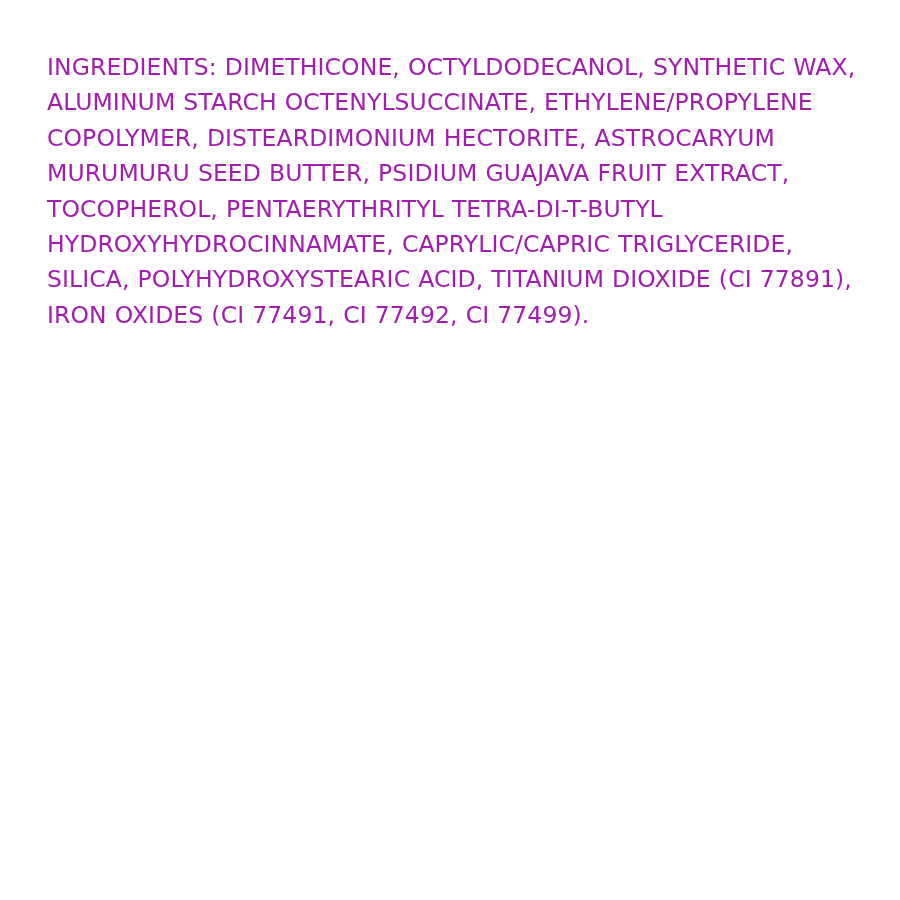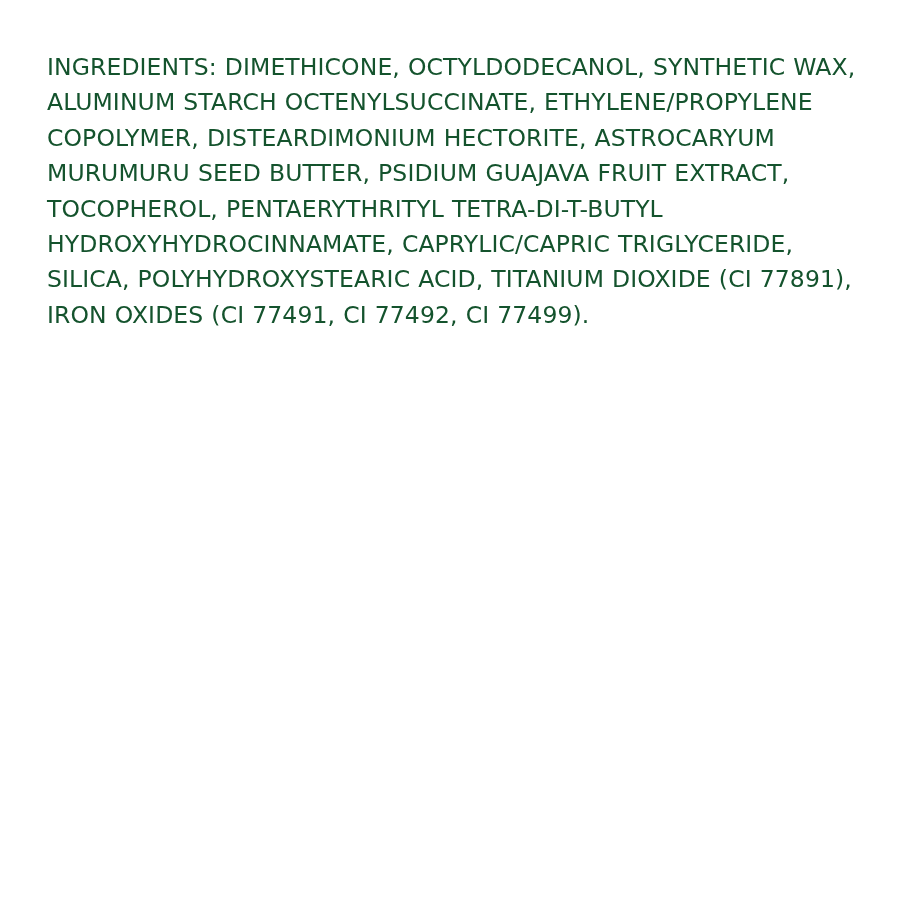--- a/index.html
+++ b/index.html
@@ -21,21 +21,21 @@
     box-sizing: border-box;
   }
   .ingredients-block {
     position: absolute;
     left: 47px;
     top: 50px;
     width: 820px;
   }
   .ingredients-text {
     margin: 0;
-    color: #14532d;
+    color: #a21caf;
     font-family: "DejaVu Sans", sans-serif;
     font-size: 23.5px;
     line-height: 35.4px;
     letter-spacing: 0.1px;
     text-align: left;
     white-space: pre-line;
     word-spacing: 0.5px;
   }
 </style>
 </head>

